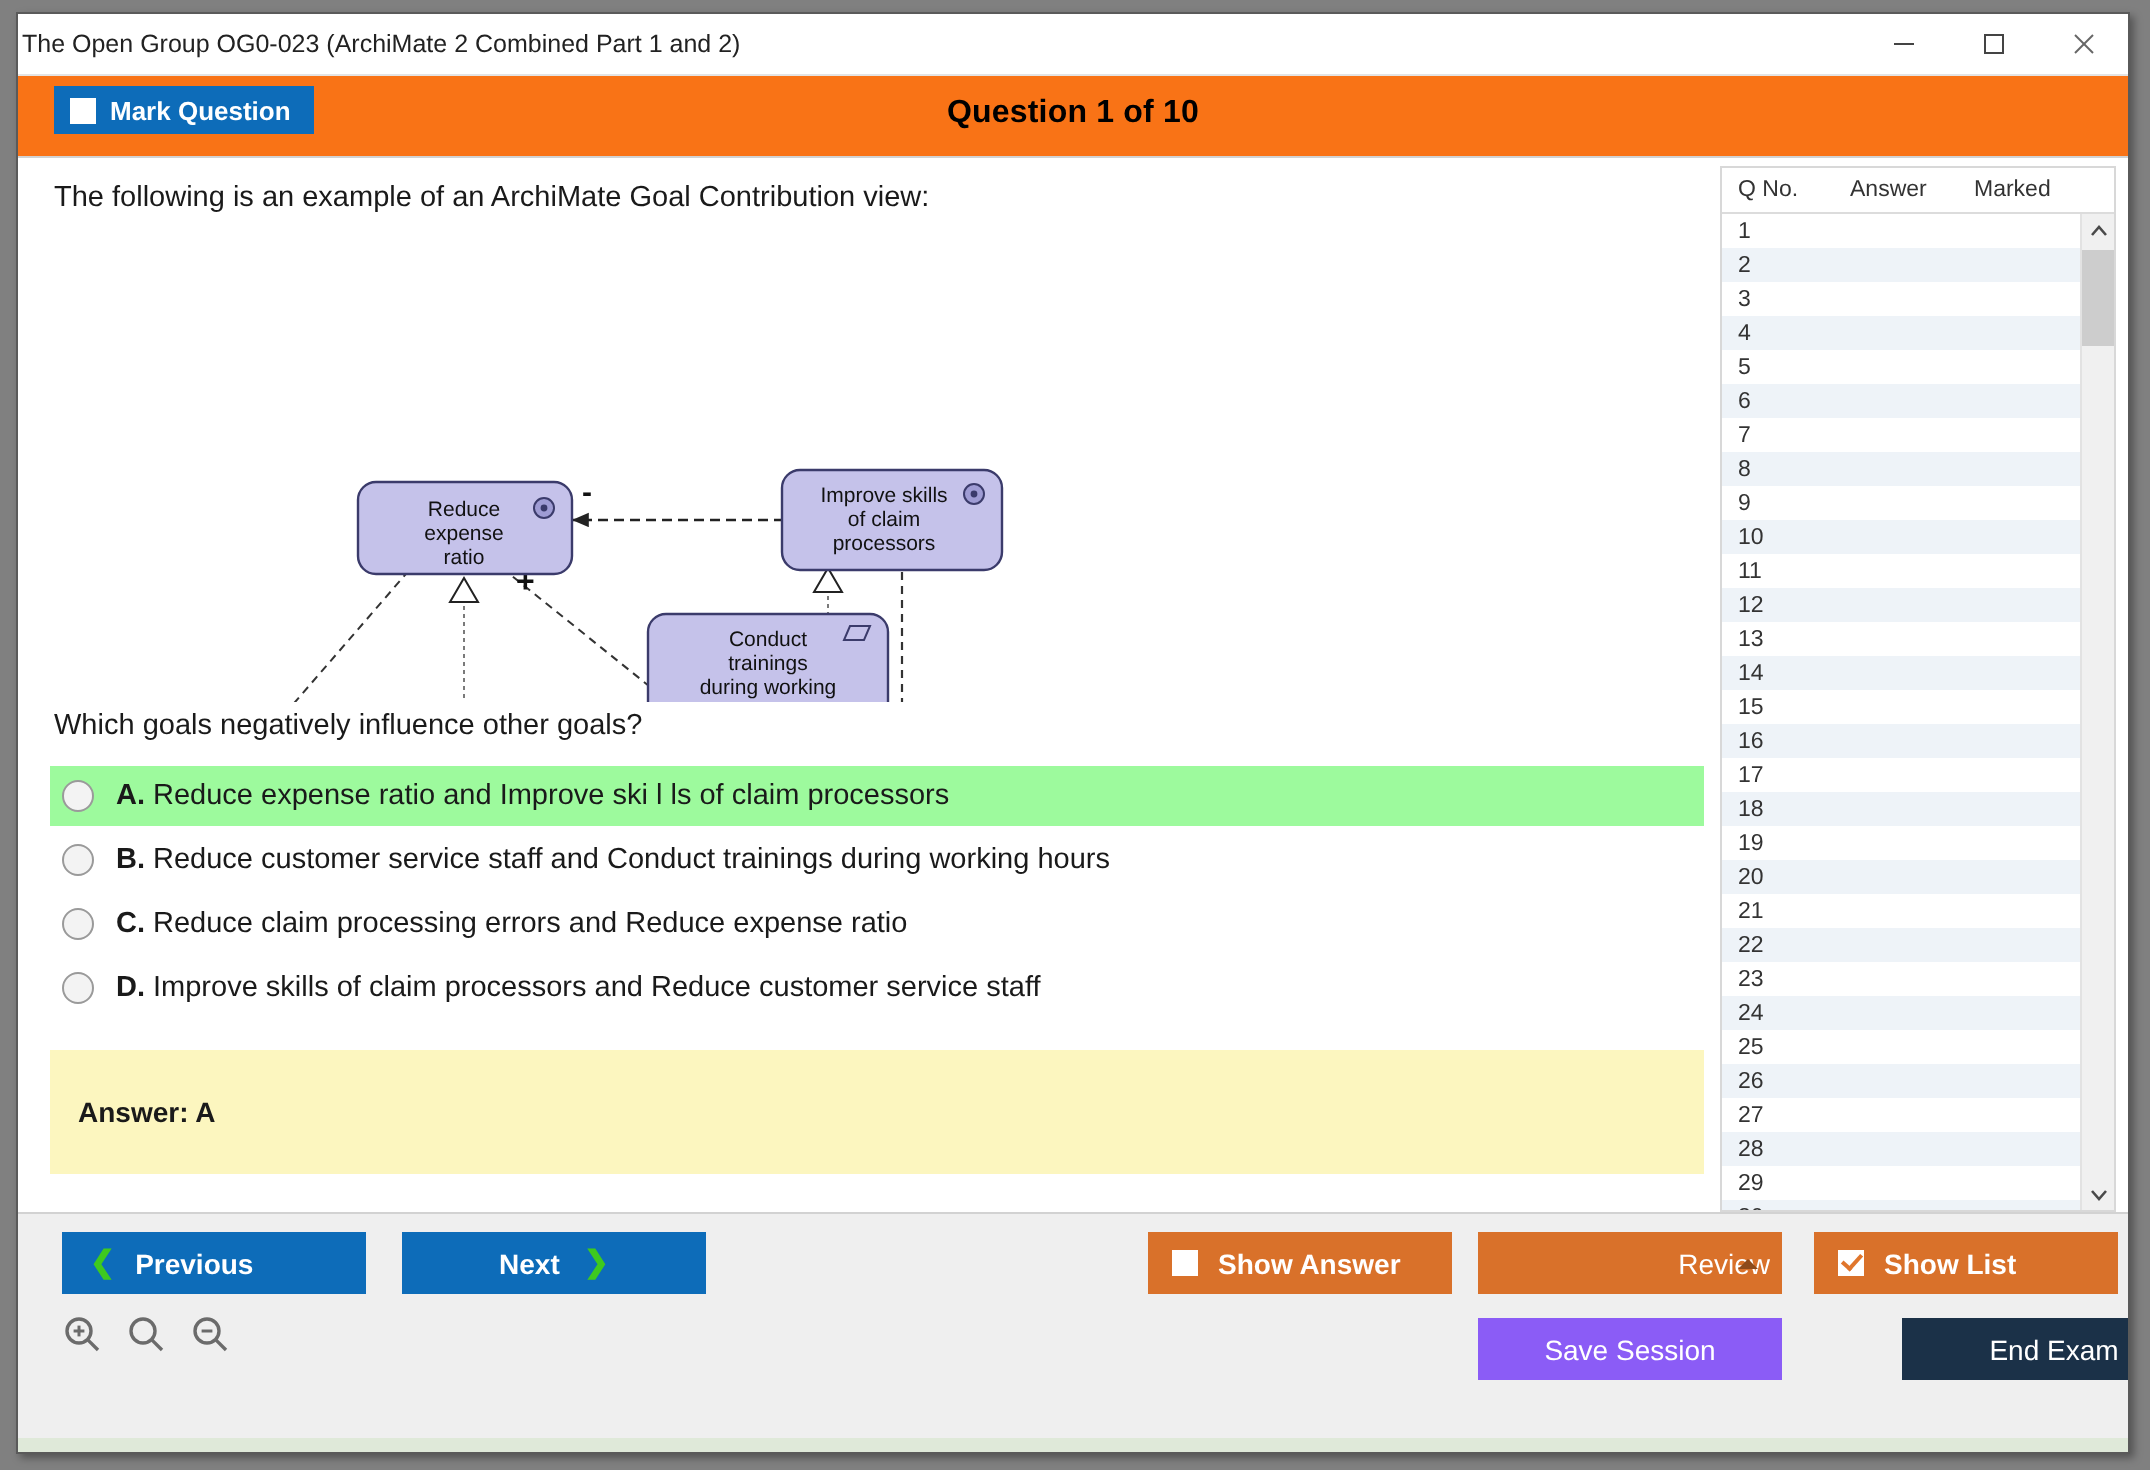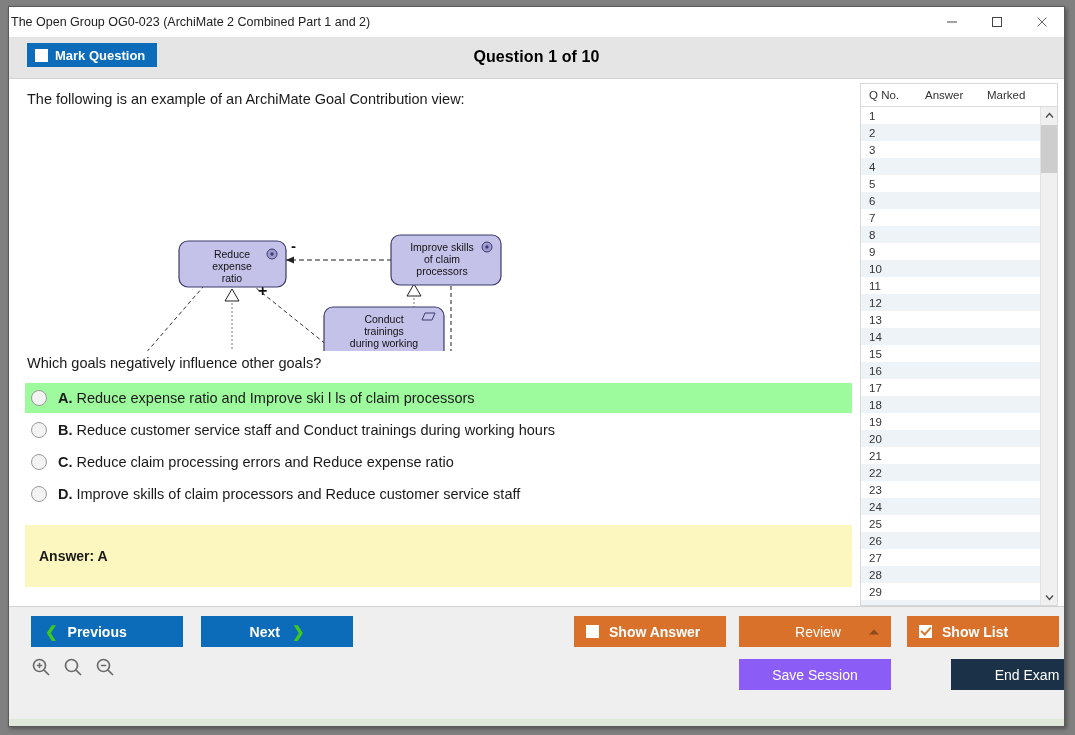--- a/index.html
+++ b/index.html
@@ -44,21 +44,21 @@
     display: flex; align-items: center; justify-content: center;
     color: #444; font-size: 13px;
     user-select: none;
   }
   .win-btn svg { display:block; }
 
   
   .headerbar {
     position: relative;
     height: 40px;
-    background: #e5e5e5;
+    background: #f97316;
     border-bottom: 1px solid #d2d2d2;
   }
   .mark-btn {
     position: absolute; left: 18px; top: 5px;
     height: 24px; padding: 0 12px 0 8px;
     background: #0d6cb9; color: #fff;
     display: flex; align-items: center; gap: 7px;
     font-size: 13px; font-weight: bold;
     cursor: pointer; border: none;
   }
@@ -247,21 +247,21 @@
   }
   .btn-showanswer {
     left: 565px; top: 9px; width: 152px; height: 31px;
     background: #d9712a;
     justify-content: flex-start; padding-left: 12px; gap: 10px;
     font-weight: bold;
   }
   .btn-review {
     left: 730px; top: 9px; width: 152px; height: 31px;
     background: #d9712a;
-    justify-content: center; padding-left: 12px;
+    justify-content: flex-end; padding-left: 12px;
     font-weight: normal;
   }
   .review-caret {
     position: absolute; right: 12px; top: 50%;
     transform: translateY(-50%);
     width: 0; height: 0;
     border-left: 5px solid transparent;
     border-right: 5px solid transparent;
     border-bottom: 5px solid #8d4a1b;
   }

